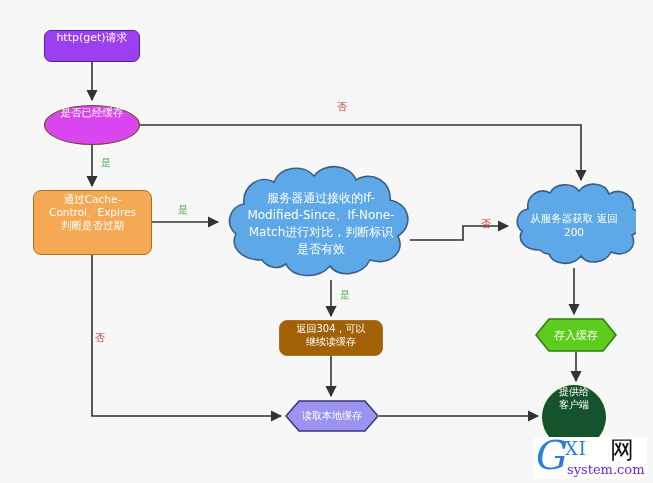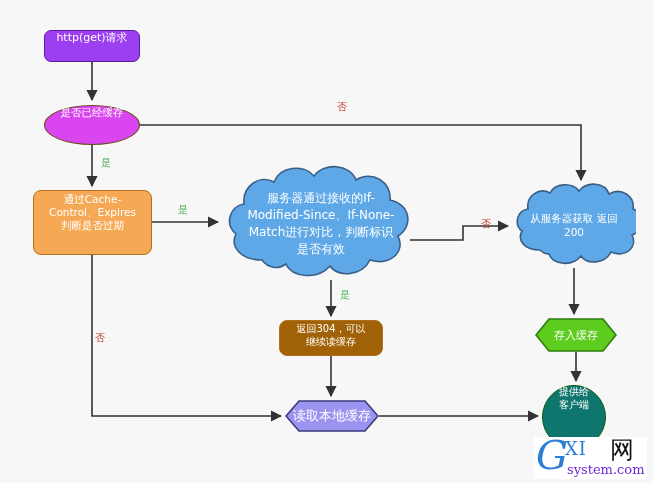--- a/index.html
+++ b/index.html
@@ -116,27 +116,27 @@
     display: flex;
     align-items: center;
     justify-content: center;
     text-align: center;
     color: #ffffff;
     z-index: 3;
   }
   #n-store { left: 535px; top: 318px; width: 82px; height: 34px; }
   #n-store .hextext { font-size: 11px; }
   #n-readlocal { left: 285px; top: 400px; width: 94px; height: 32px; }
-  #n-readlocal .hextext { font-size: 13px; }
+  #n-readlocal .hextext { font-size: 10px; }
 
   
   #n-deliver {
     left: 542px; top: 385px;
     width: 64px; height: 64px;
-    background: #0f766e;
+    background: #14532d;
     border: 1.6px solid #0a5c0a;
     border-radius: 50%;
     color: #ffffff;
     font-size: 10px;
   }
 
   
   .edgelabel {
     position: absolute;
     font-size: 10px;

